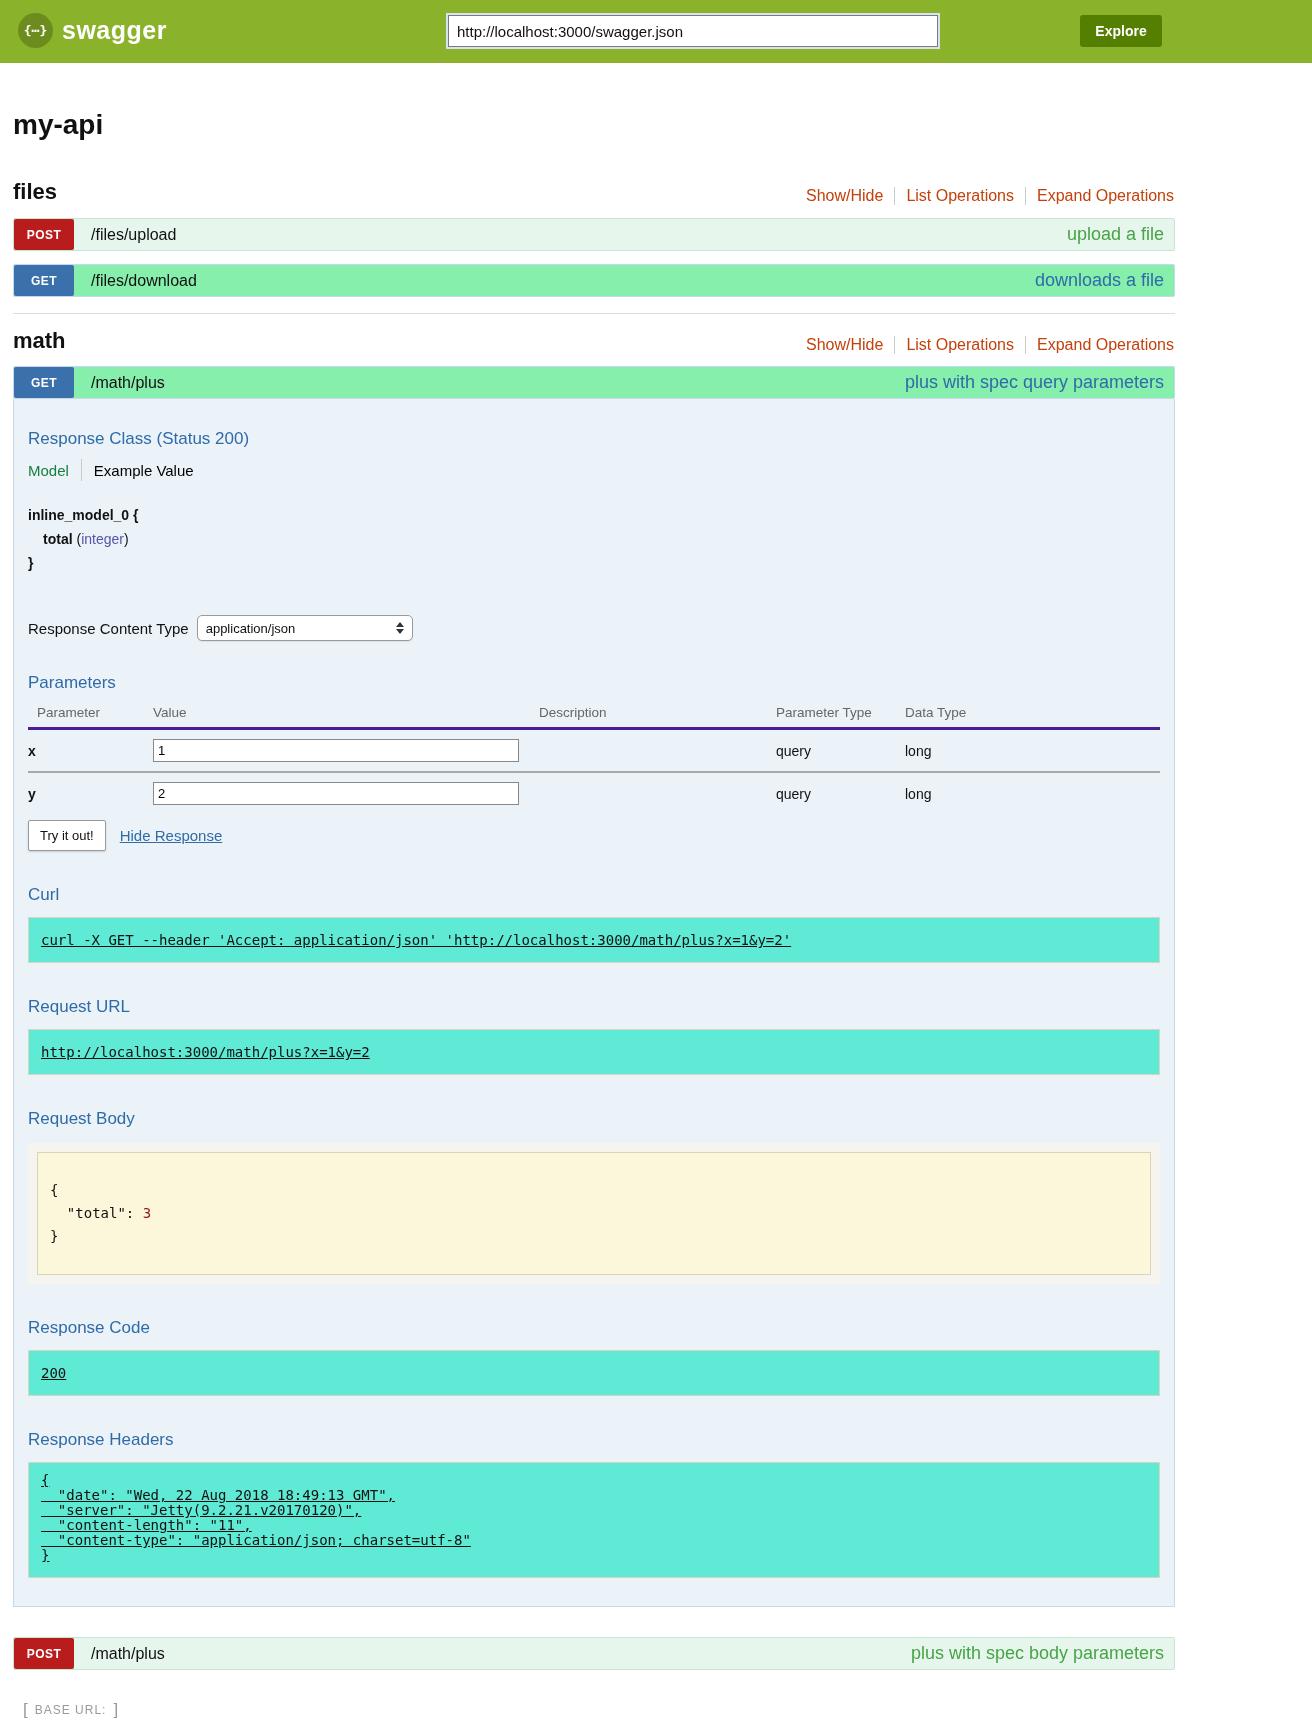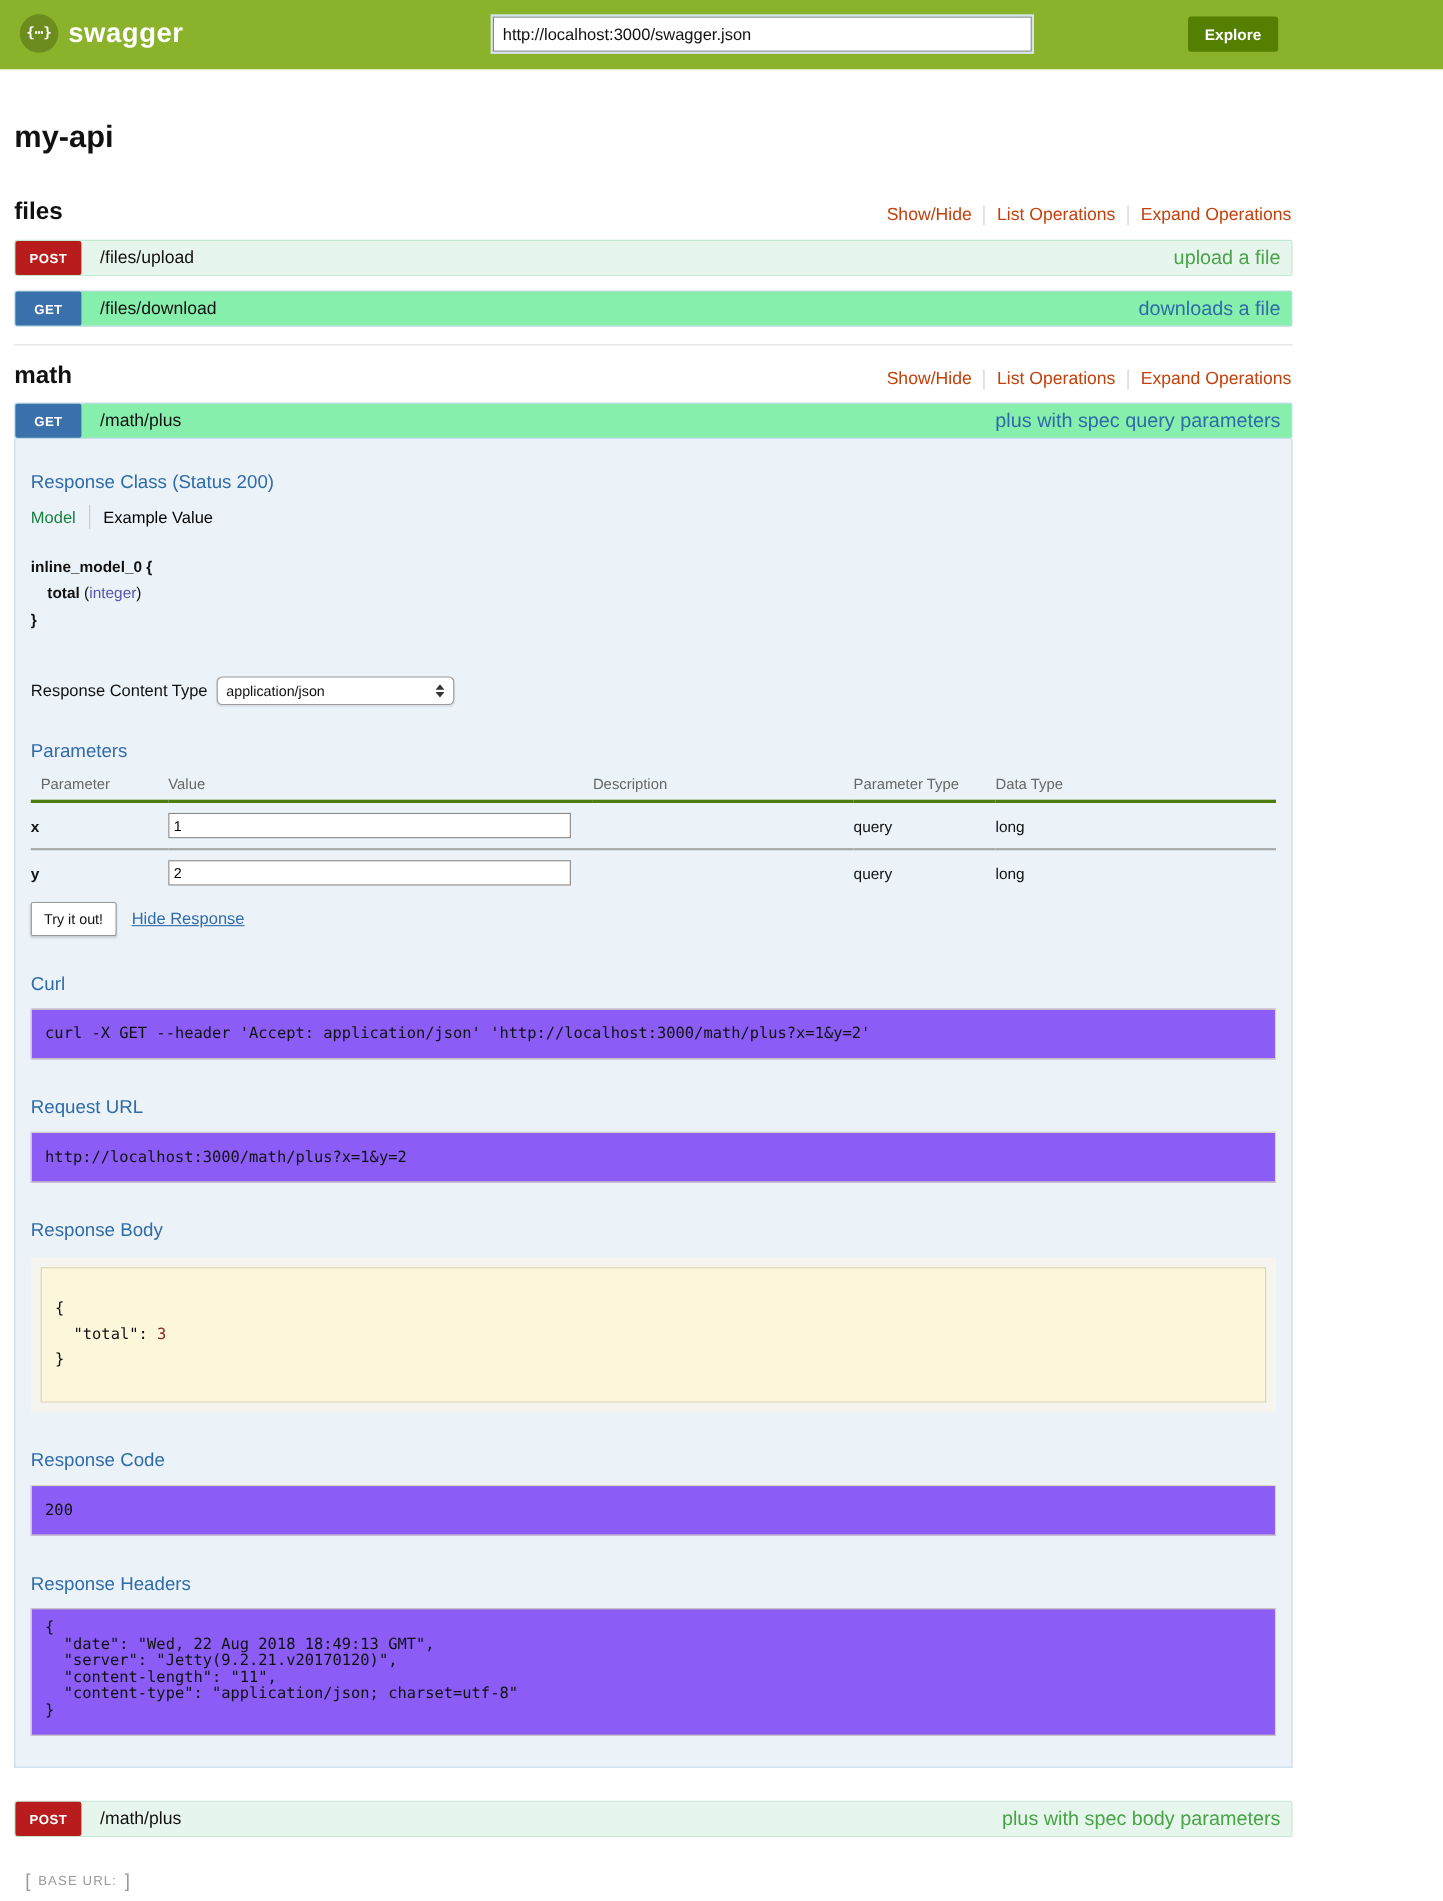--- a/index.html
+++ b/index.html
@@ -102,21 +102,21 @@
   .sel-arrows::after {
     content: ""; border-left: 4px solid transparent; border-right: 4px solid transparent;
     border-top: 5px solid #333; display: block;
   }
 
   
   .params-heading { margin-top: 32px; }
   table.params { width: 100%; border-collapse: collapse; margin-top: 12px; }
   table.params th {
     text-align: left; font-size: 13.5px; font-weight: normal; color: #666;
-    padding: 0 0 7px 0; border-bottom: 3px solid #4d7c0f;
+    padding: 0 0 7px 0; border-bottom: 3px solid #4c1d95;
   }
   table.params th.c1 { width: 125px; padding-left: 9px; }
   table.params th.c2 { width: 386px; }
   table.params th.c3 { width: 237px; }
   table.params th.c4 { width: 129px; }
   table.params td { padding: 9px 0; border-bottom: 2px solid #a8a8a8; font-size: 14px; vertical-align: middle; }
   table.params tr:last-child td { border-bottom: none; }
   td.pname { font-weight: bold; padding-left: 9px; color: #111; }
   td.ptype, td.dtype { font-size: 14px; color: #111; }
   .param-input {
@@ -127,23 +127,23 @@
   .try-row { display: flex; align-items: center; margin-top: 6px; }
   .try-btn {
     background: #fff; border: 1px solid #999; border-radius: 2px;
     font-size: 13px; color: #111; padding: 7px 11px; cursor: pointer;
     box-shadow: 0 1px 2px rgba(0,0,0,0.15); font-family: "Liberation Sans", sans-serif;
   }
   .hide-response { margin-left: 14px; font-size: 15px; color: #2f6ba8; text-decoration: underline; cursor: pointer; }
 
   
   .code-box {
-    margin-top: 12px; background: #8b5cf6; border: 1px solid #d9d5ba;
+    margin-top: 12px; background: #5eead4; border: 1px solid #d9d5ba;
     padding: 14px 12px; font-family: "DejaVu Sans Mono", monospace;
-    font-size: 14px; color: #111; white-space: pre-wrap; word-break: break-all;
+    font-size: 14px; color: #111; white-space: pre-wrap; word-break: break-all; text-decoration: underline;
   }
   .body-wrap { margin-top: 14px; background: #f5f4ee; padding: 9px; }
   .body-inner {
     background: #fcf6db; border: 1px solid #d9d5ba; padding: 26px 12px;
     font-family: "DejaVu Sans Mono", monospace; font-size: 14px; color: #111;
   }
   .body-inner pre, .headers-pre { font-family: "DejaVu Sans Mono", monospace; font-size: 14px; color: #111; }
   .body-inner pre { line-height: 23px; }
   .json-num { color: #8c1a1a; }
   .headers-box { padding: 10px 12px 14px 12px; }
@@ -269,21 +269,21 @@
         <button class="try-btn">Try it out!</button>
         <span class="hide-response">Hide Response</span>
       </div>
 
       <div class="blue-h h-space">Curl</div>
       <div class="code-box">curl -X GET --header 'Accept: application/json' 'http://localhost:3000/math/plus?x=1&amp;y=2'</div>
 
       <div class="blue-h h-space">Request URL</div>
       <div class="code-box">http://localhost:3000/math/plus?x=1&amp;y=2</div>
 
-      <div class="blue-h h-space">Response Body</div>
+      <div class="blue-h h-space">Request Body</div>
       <div class="body-wrap">
         <div class="body-inner">
             <pre><span>{
   "total": </span><span class="json-num">3</span><span>
 }</span></pre>
           </div>
       </div>
 
       <div class="blue-h h-space">Response Code</div>
       <div class="code-box">200</div>

